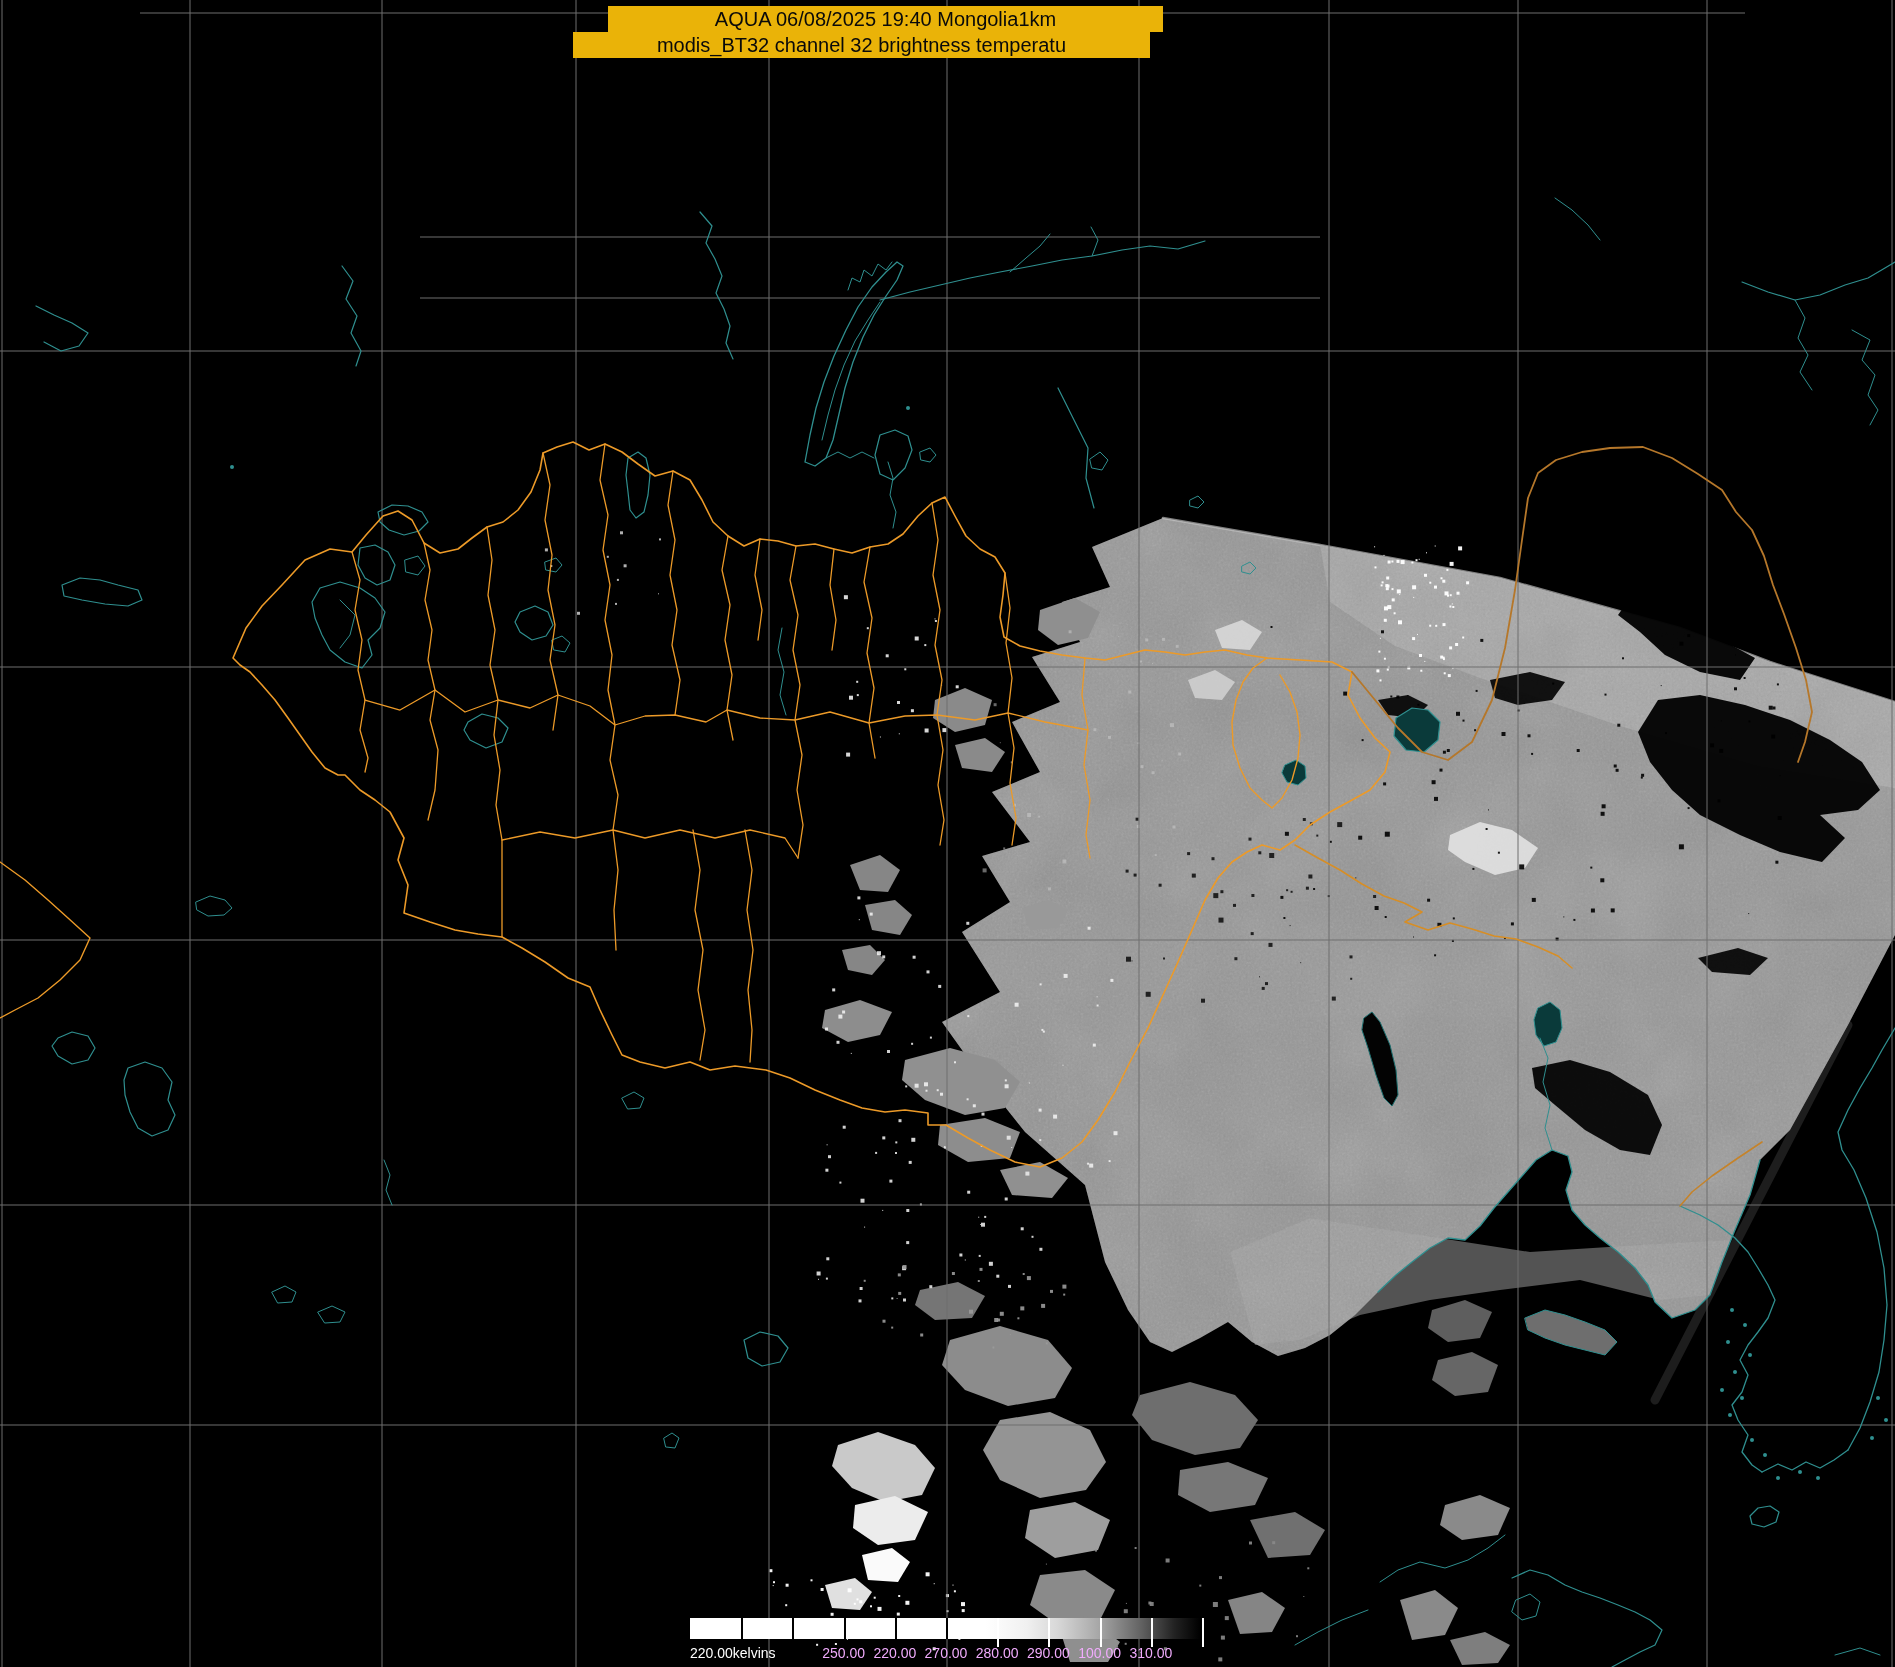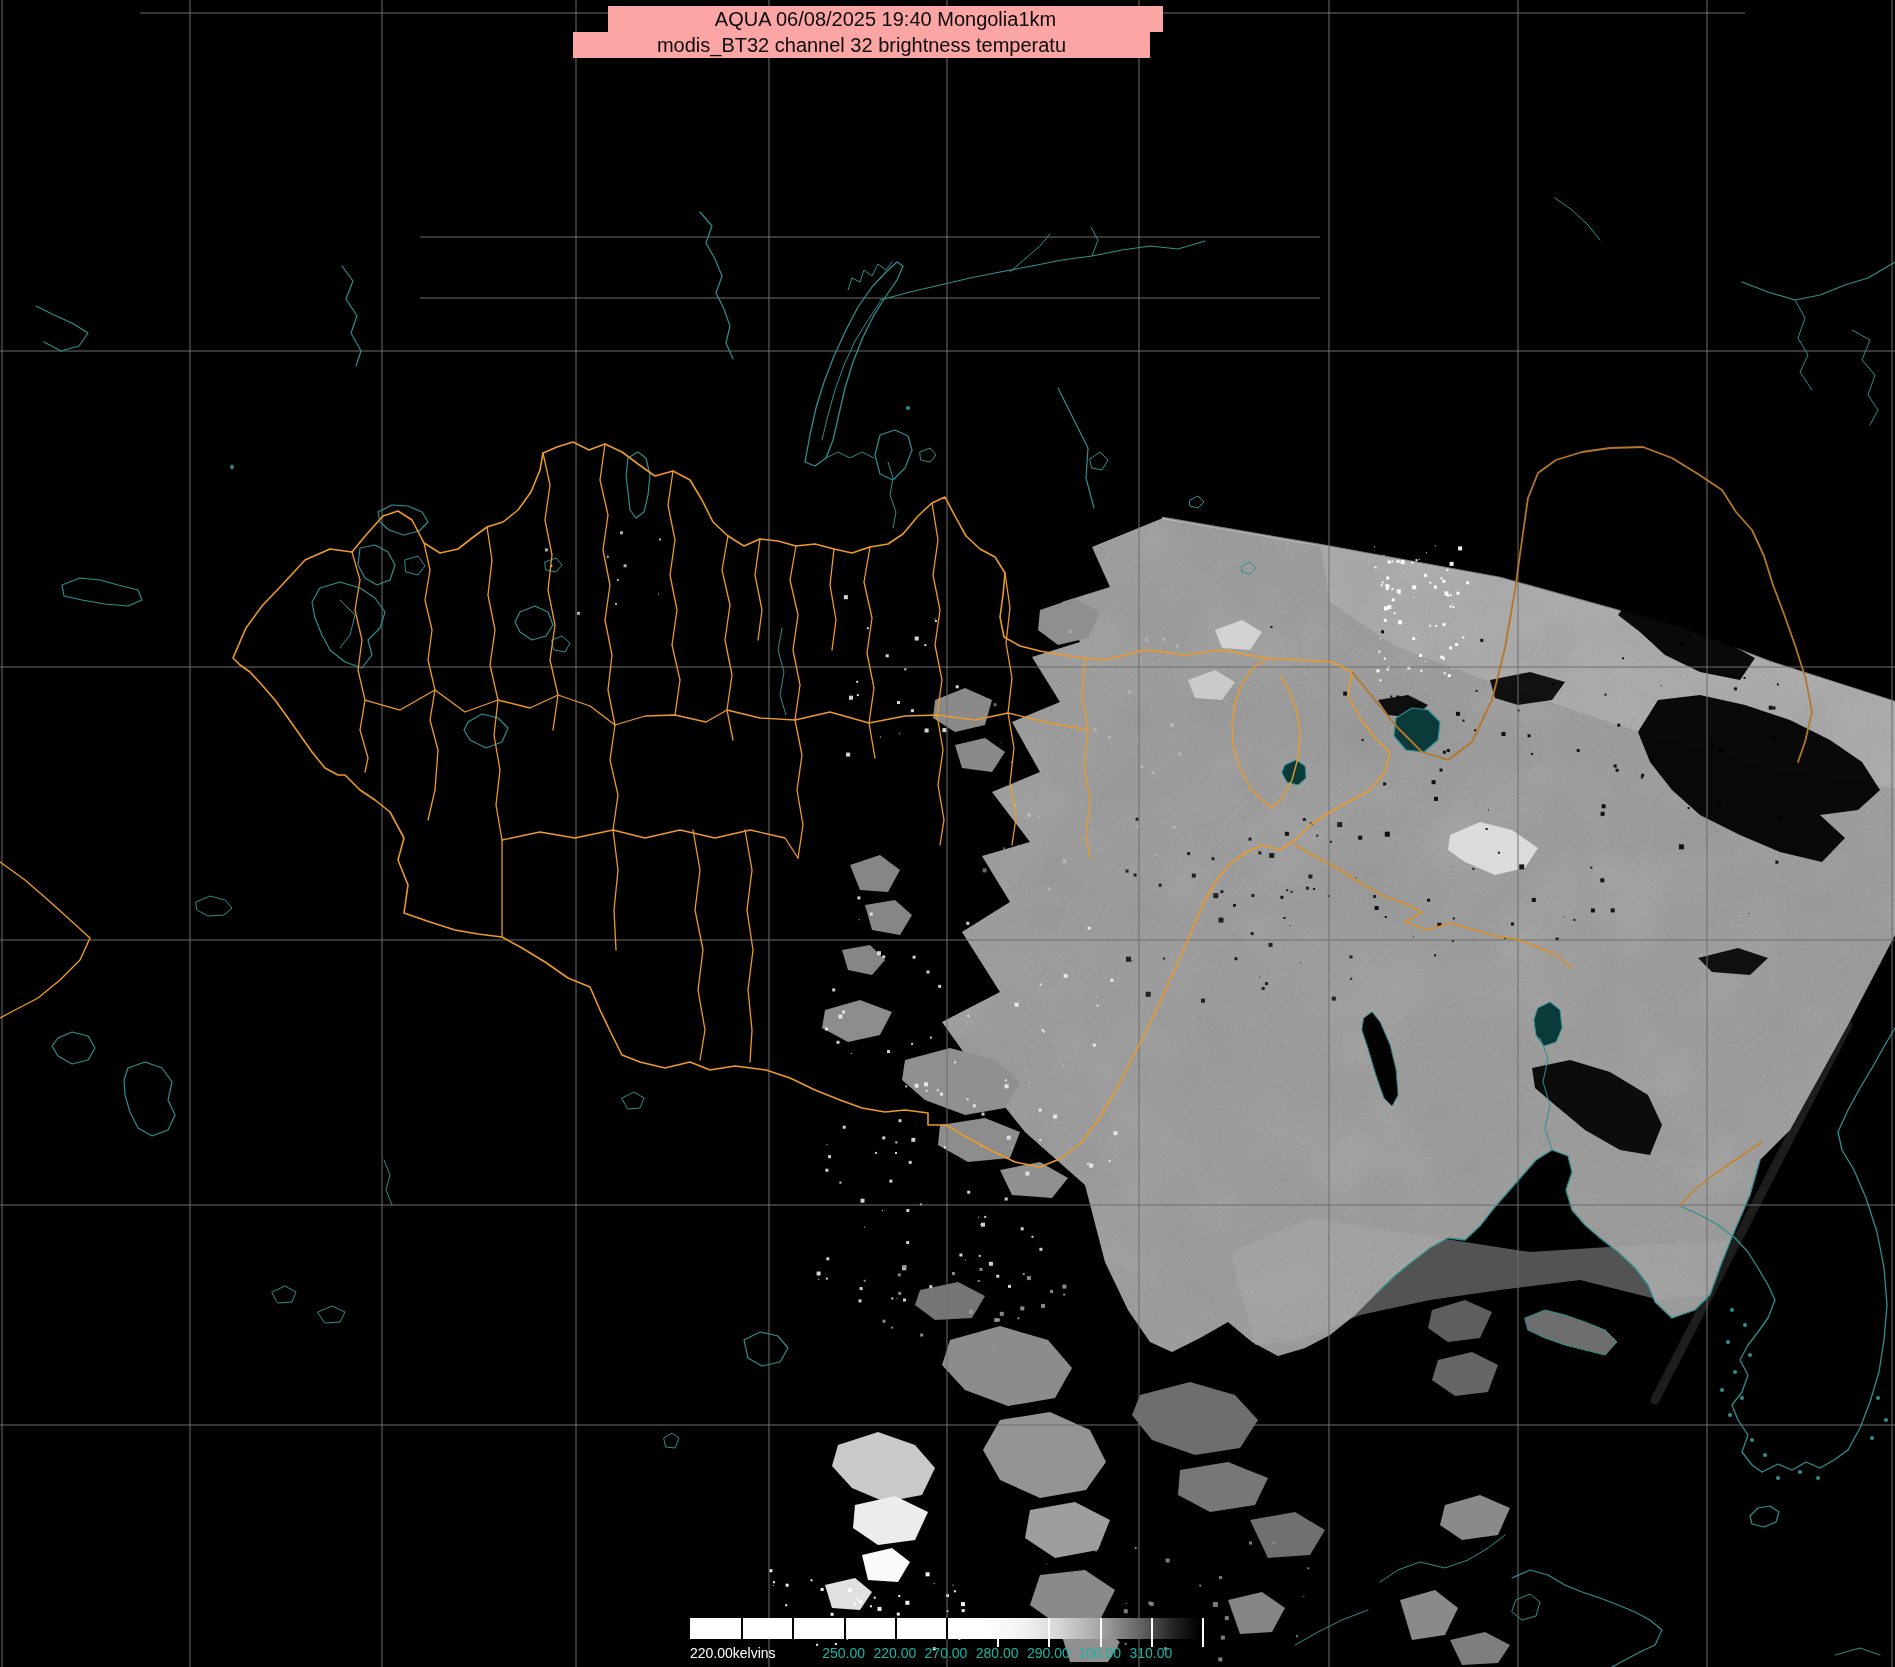--- a/index.html
+++ b/index.html
@@ -1,29 +1,29 @@
 <!DOCTYPE html>
 <html><head>
 <meta charset="utf-8">
 <style>
   html,body{margin:0;padding:0;background:#000;}
   #stage{position:relative;width:1895px;height:1667px;background:#000;overflow:hidden;
          font-family:"Liberation Sans","DejaVu Sans",sans-serif;}
   #map-svg{position:absolute;left:0;top:0;}
-  .title-strip{position:absolute;background:#fca5a5;color:#0a0a0a;font-size:20px;line-height:26px;
+  .title-strip{position:absolute;background:#eab308;color:#0a0a0a;font-size:20px;line-height:26px;
                height:26px;text-align:center;white-space:nowrap;overflow:hidden;}
   #title-line1{left:608px;top:6px;width:555px;}
   #title-line2{left:573px;top:32px;width:577px;}
   #colorbar{position:absolute;left:690px;top:1618px;width:510px;height:48px;}
   #colorbar-strip{position:absolute;left:0;top:0;width:510px;height:21px;
      background:linear-gradient(to right,#fff 0%,#fff 58%,#f0f0f0 66%,#d8d8d8 72%,#a8a8a8 80%,#666 88%,#222 95%,#000 100%);}
   .cb-tick{position:absolute;width:2px;}
   .cb-tick.dark{background:#000;top:0;height:21px;}
   .cb-tick.light{background:#fff;top:0;height:29px;}
-  .cb-label{position:absolute;top:27px;transform:translateX(-50%);color:#14b8a6;font-size:14px;white-space:nowrap;}
+  .cb-label{position:absolute;top:27px;transform:translateX(-50%);color:#f0abfc;font-size:14px;white-space:nowrap;}
   #cb-units{position:absolute;left:0;top:27px;color:#ffffff;font-size:14px;white-space:nowrap;}
 </style>
 </head>
 <body>
 
 <div id="stage">
 
   <svg id="map-svg" width="1895" height="1667" viewBox="0 0 1895 1667">
     <defs>
       <filter id="grain" x="0" y="0" width="100%" height="100%">

